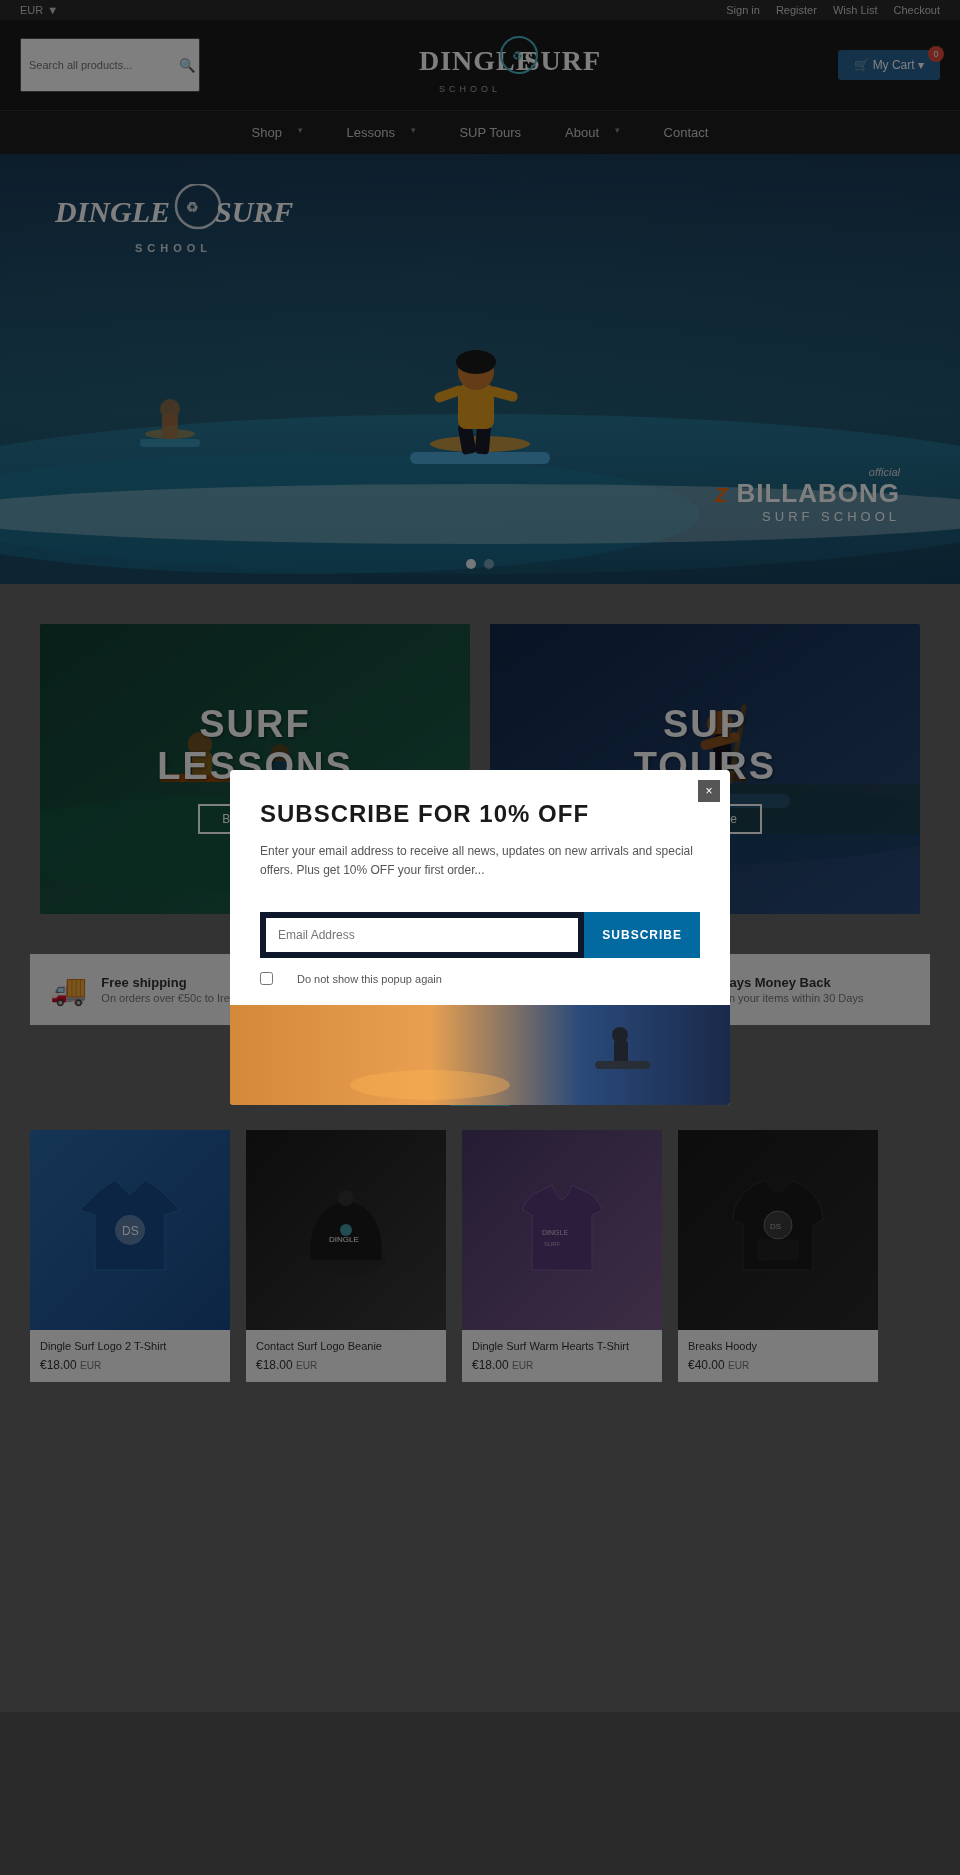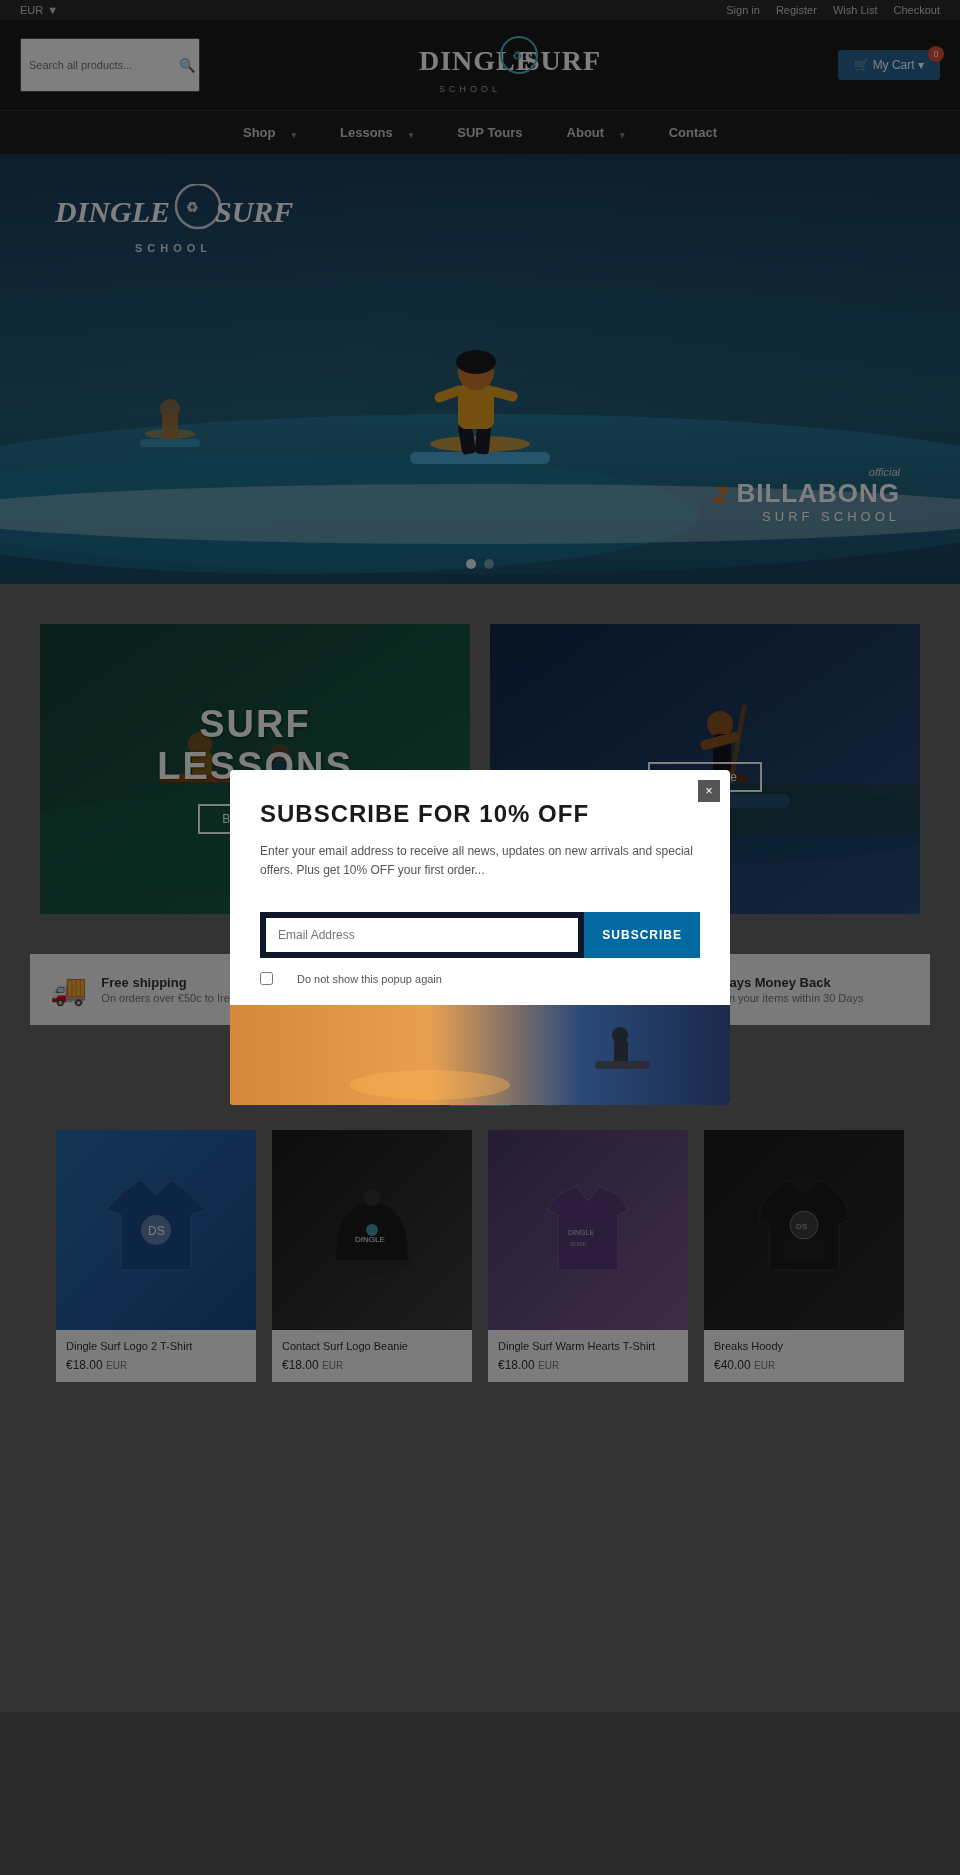--- a/index.html
+++ b/index.html
@@ -87,23 +87,22 @@
       gap: 0;
       border-top: 1px solid #333;
     }
     .nav-item {
       color: #ccc;
       padding: 14px 22px;
       font-size: 13px;
       cursor: pointer;
       text-decoration: none;
       display: flex;
-      align-items: flex-end;
+      align-items: flex-start;
       gap: 16px;
-      font-weight: bold;
     }
     .nav-item .arrow { font-size: 9px; color: #888; }
 
     
     .hero {
       position: relative;
       width: 960px;
       height: 430px;
       background: linear-gradient(to bottom, #1a3a4a 0%, #2a5a6a 30%, #1a2a3a 100%);
       overflow: hidden;
@@ -261,21 +260,20 @@
     }
     .section-divider {
       width: 60px;
       height: 2px;
       background: #4db8c8;
       margin: 0 auto 24px;
     }
     .products-grid {
       display: flex;
       gap: 16px;
-      justify-content: center;
     }
     .product-card {
       background: #f8f8f8;
       width: 200px;
       cursor: pointer;
     }
     .product-img {
       width: 200px;
       height: 200px;
       display: flex;
@@ -581,20 +579,24 @@
             <rect x="60" y="62" width="40" height="10" rx="5" fill="#c87830" transform="rotate(-15, 80, 67)"></rect>
 
             <rect x="10" y="120" width="140" height="14" rx="7" fill="#4488dd"></rect>
           </g>
 
           <rect x="0" y="160" width="430" height="50" fill="#2a5a3a" opacity="0.4"></rect>
         </svg>
       </div>
       <div class="feature-card-overlay"></div>
       <div class="feature-card-content">
+        <div class="feature-card-title">
+          <span>SUP</span><br>
+          <span>TOURS</span>
+        </div>
         <button class="feature-card-btn">Book Here</button>
       </div>
     </div>
   </div>
 </div>
 
 <div class="benefits-bar">
   <div class="benefits-inner">
     <div class="benefit-item">
       <span class="benefit-icon">🚚</span>

